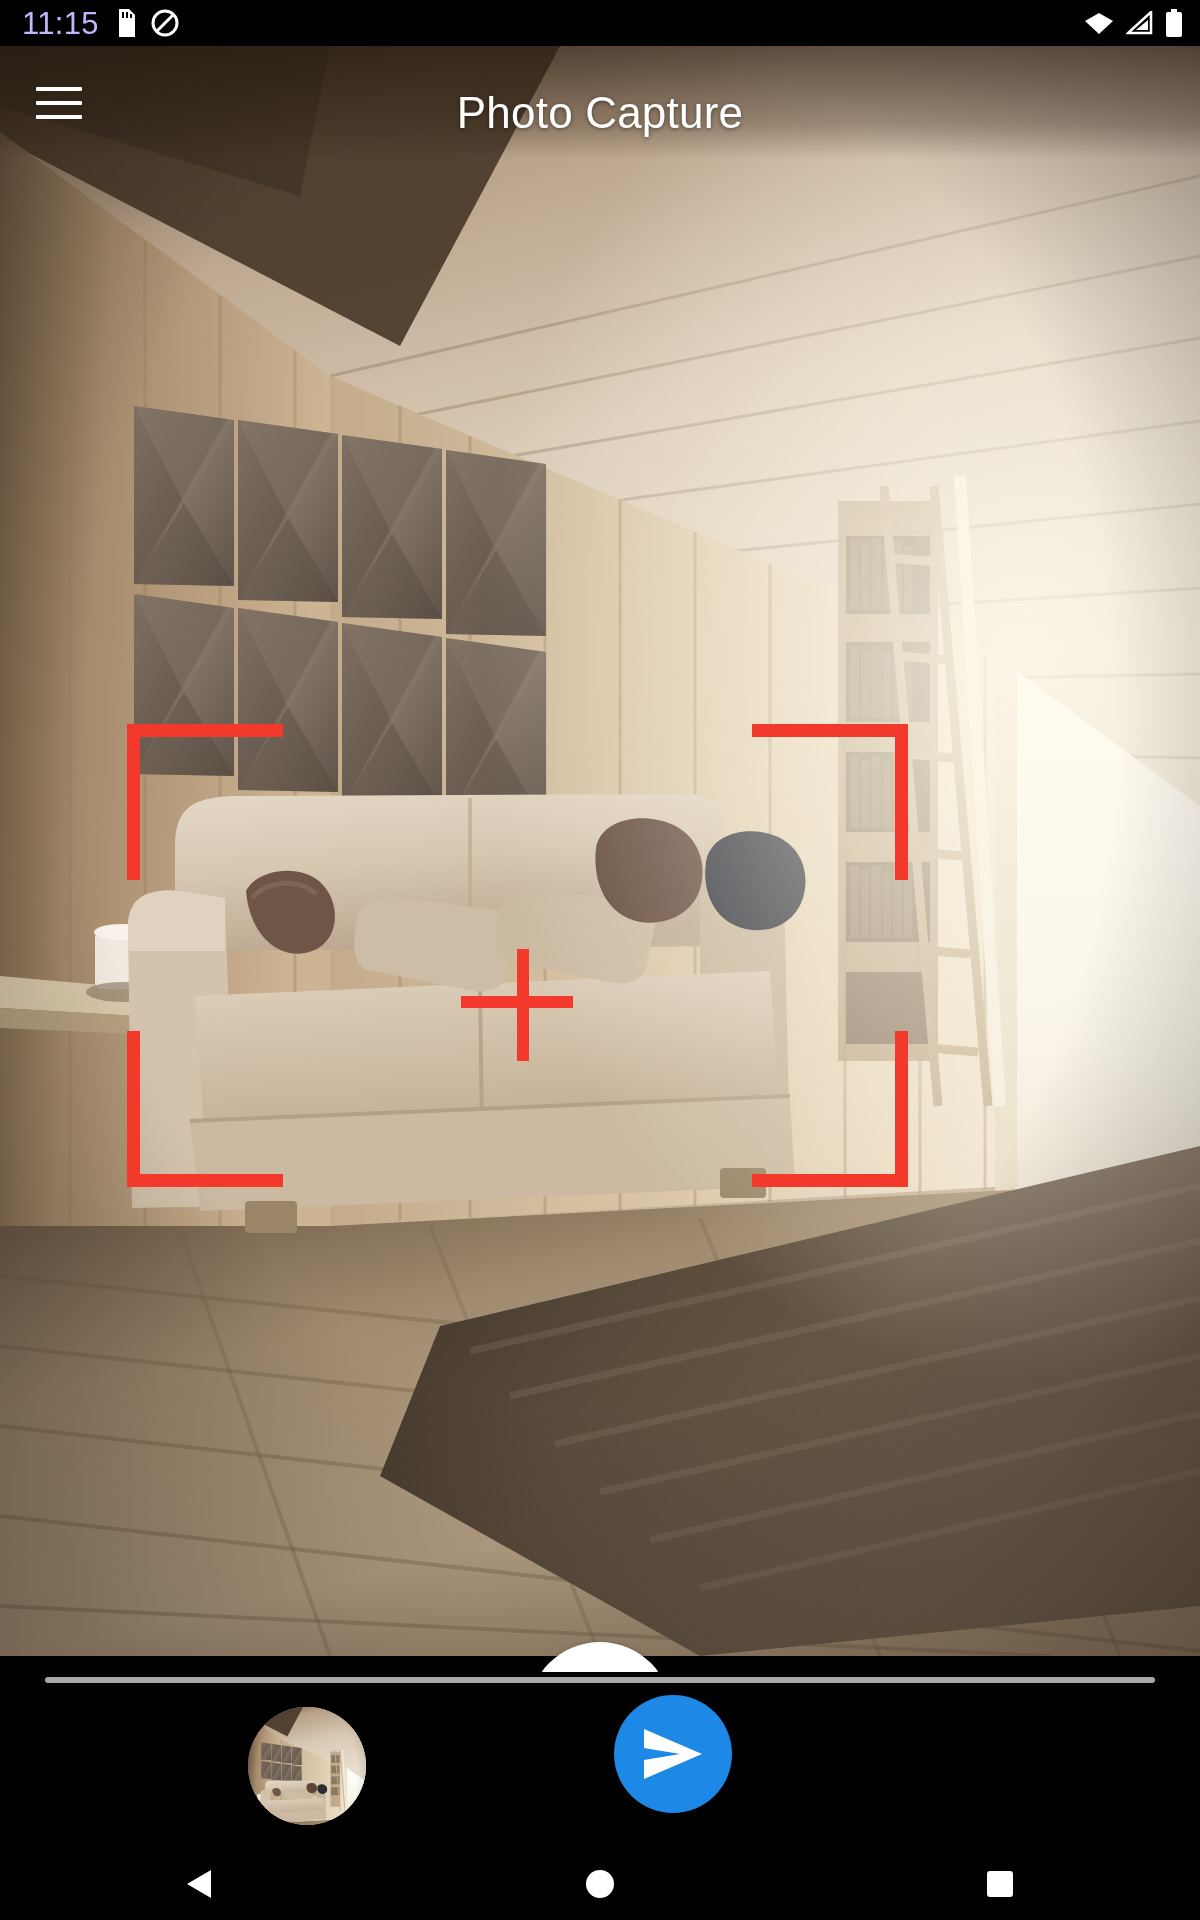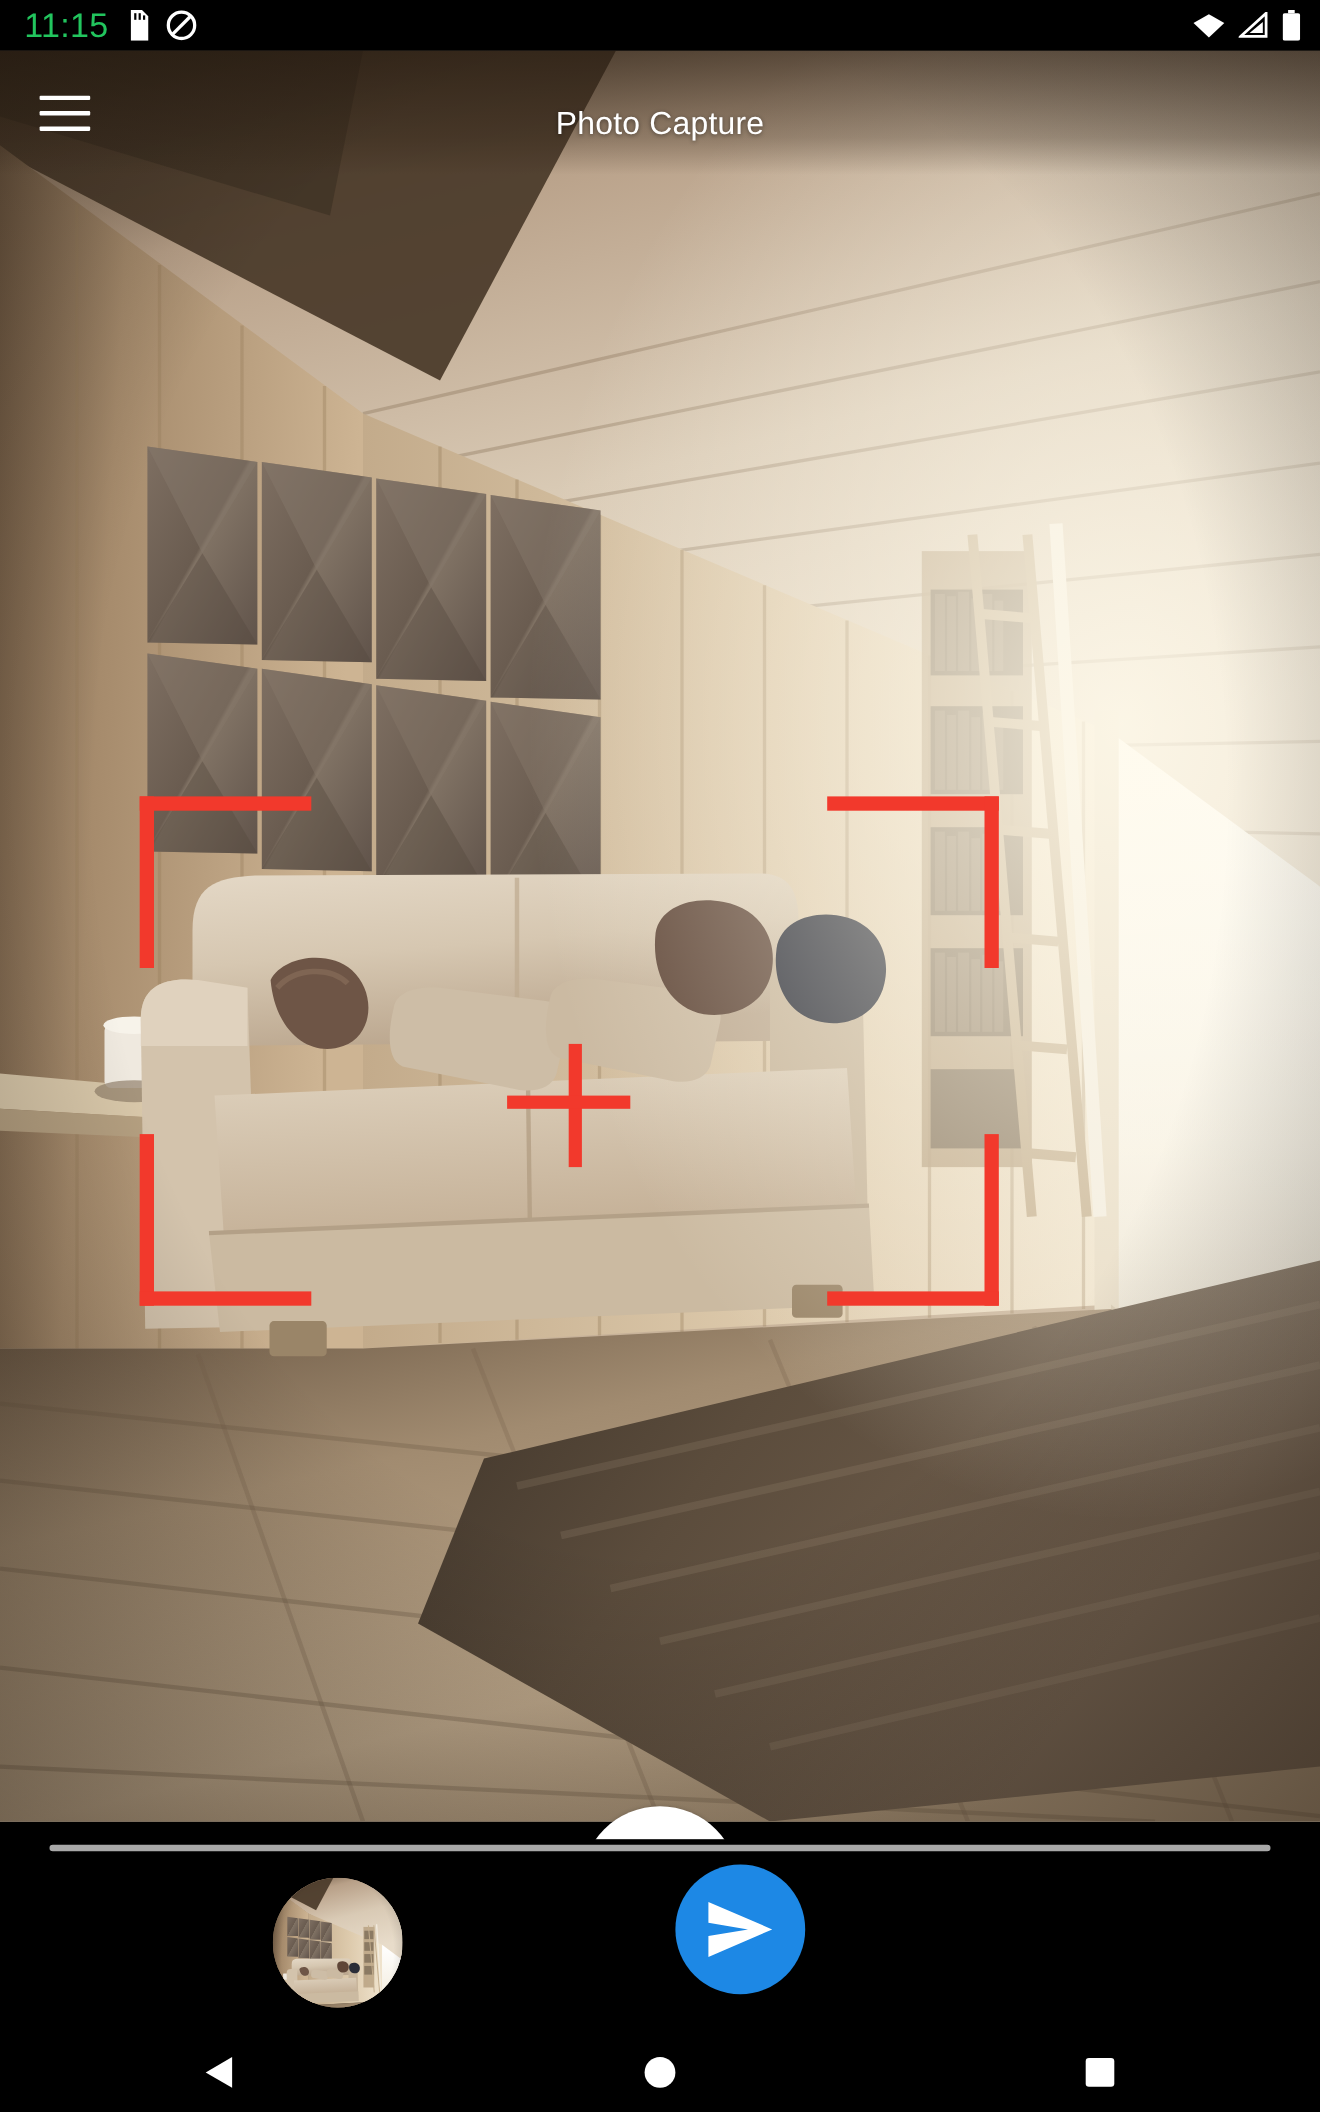--- a/index.html
+++ b/index.html
@@ -28,21 +28,21 @@
     background: #000;
     display: flex;
     align-items: center;
     justify-content: space-between;
     padding: 0 18px 0 22px;
     z-index: 60;
   }
   .sb-left { display: flex; align-items: center; gap: 16px; }
   .sb-right { display: flex; align-items: center; gap: 12px; }
   #clock {
-    color: #22c55e;
+    color: #c4b5fd;
     font-size: 31px;
     letter-spacing: 0.3px;
     line-height: 1;
     text-align: center;
   }
   .sb-icon { display: block; }
 
   
   #viewfinder {
     position: absolute;
@@ -78,21 +78,21 @@
     background: #fff; border-radius: 1px;
   }
   .hamburger span:nth-child(1) { top: 0; }
   .hamburger span:nth-child(2) { top: 14px; }
   .hamburger span:nth-child(3) { top: 28px; }
   #app-title {
     position: absolute;
     left: 0; right: 0;
     text-align: center;
     color: #ffffff;
-    font-size: 29px;
+    font-size: 44px;
     font-weight: 400;
     letter-spacing: 0.2px;
     text-shadow: 0 1px 4px rgba(0,0,0,0.45);
     pointer-events: none;
     margin-top: 21px;
   }
 
   
   #frame-overlay {
     position: absolute;

